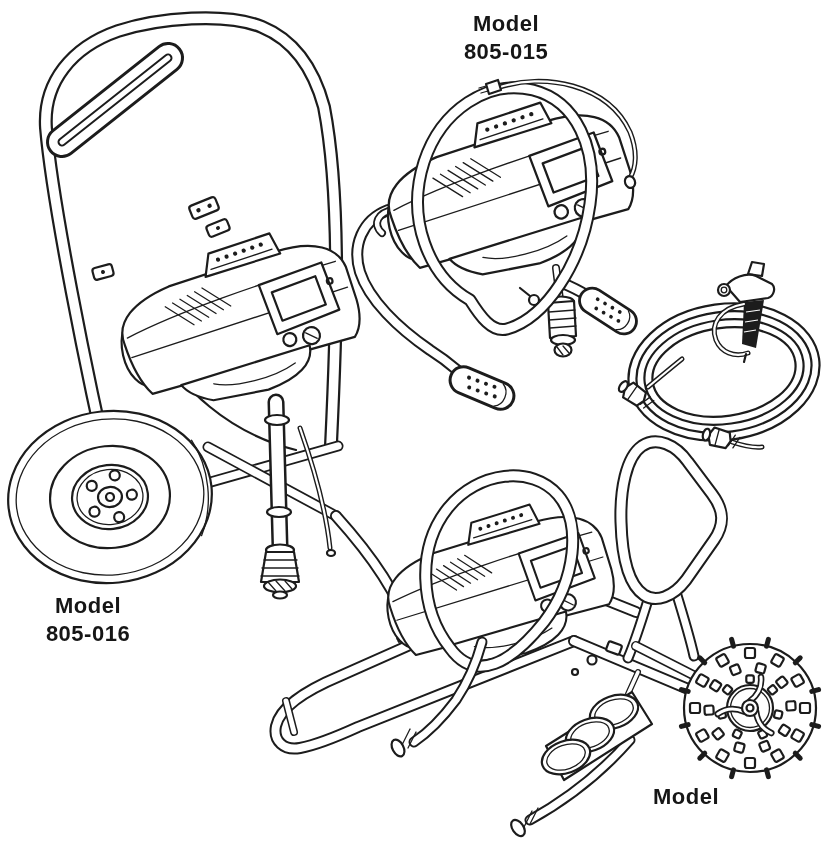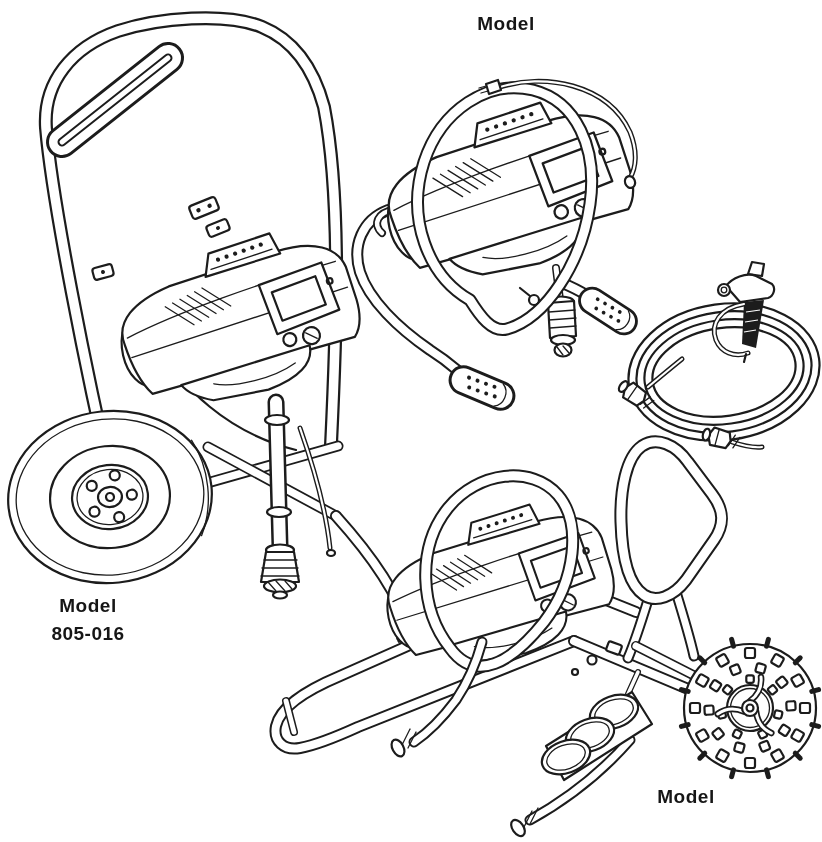--- a/index.html
+++ b/index.html
@@ -1,20 +1,20 @@
 <!DOCTYPE html>
 <html><head>
 <meta charset="utf-8">
 <style>
   html,body{margin:0;padding:0;background:#fff;}
   .stage{position:relative;width:822px;height:842px;background:#fff;overflow:hidden;
          font-family:"Liberation Sans",sans-serif;}
   .stage svg{position:absolute;left:0;top:0;}
   .model-label{position:absolute;width:240px;text-align:center;color:#161616;
-        font-weight:bold;font-size:19px;line-height:28px;letter-spacing:0.5px;}
+        font-weight:bold;font-size:22px;line-height:28px;letter-spacing:0.5px;}
   .model-label span{display:block;}
   
   .ln{stroke:#1c1c1c;stroke-width:2.2;fill:none;stroke-linecap:round;stroke-linejoin:round;}
   .f{fill:#ffffff;}
   .th{stroke:#1c1c1c;stroke-width:1.3;fill:none;stroke-linecap:round;}
   .dk{fill:#1c1c1c;stroke:none;}
   .to{fill:none;stroke:#1c1c1c;stroke-linecap:round;stroke-linejoin:round;}
   .ti{fill:none;stroke:#ffffff;stroke-linecap:round;stroke-linejoin:round;}
 </style>
 </head>
@@ -339,20 +339,21 @@
     <circle class="ln f" cx="592" cy="660" r="4.5"></circle>
     <g transform="translate(614,648) rotate(20)">
           <rect class="ln f" x="-7" y="-5" width="14" height="10" rx="2"></rect>
         </g>
     <circle class="ln" cx="575" cy="672" r="3"></circle>
   </g>
 </svg>
 
 <div class="model-label" style="left:386px;top:10px;">
   <span>Model</span>
+  <span>805-015</span>
 </div>
 <div class="model-label" style="left:-32px;top:592px;">
   <span>Model</span>
   <span>805-016</span>
 </div>
 <div class="model-label" style="left:566px;top:783px;">
   <span>Model</span>
 </div>
 
 </div>

